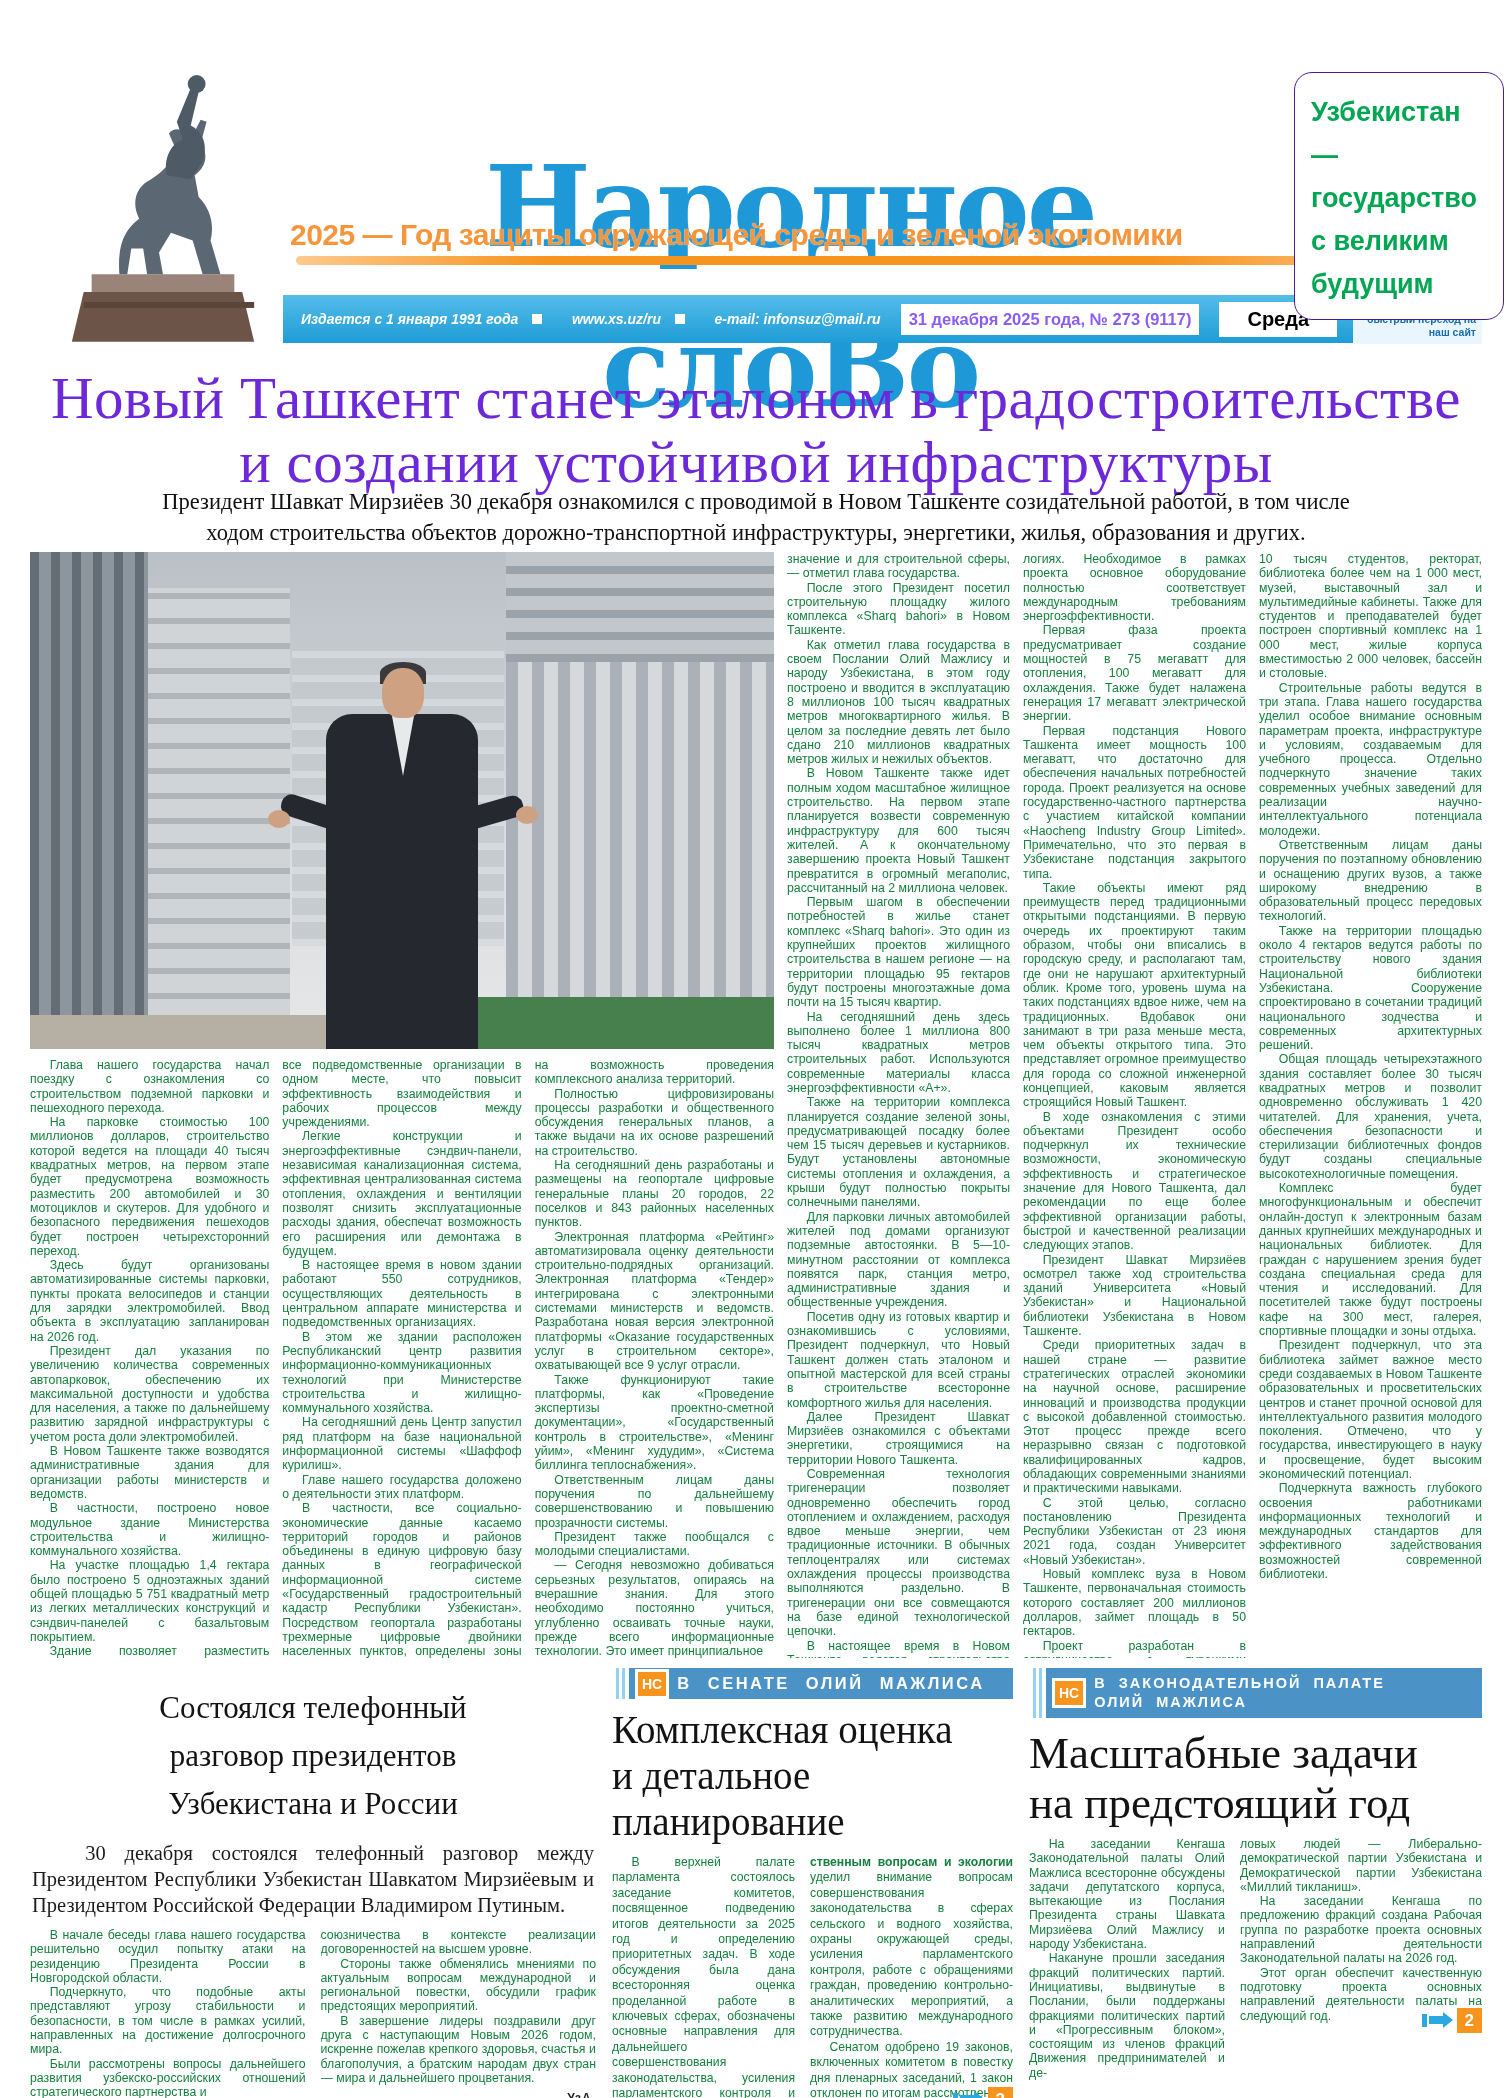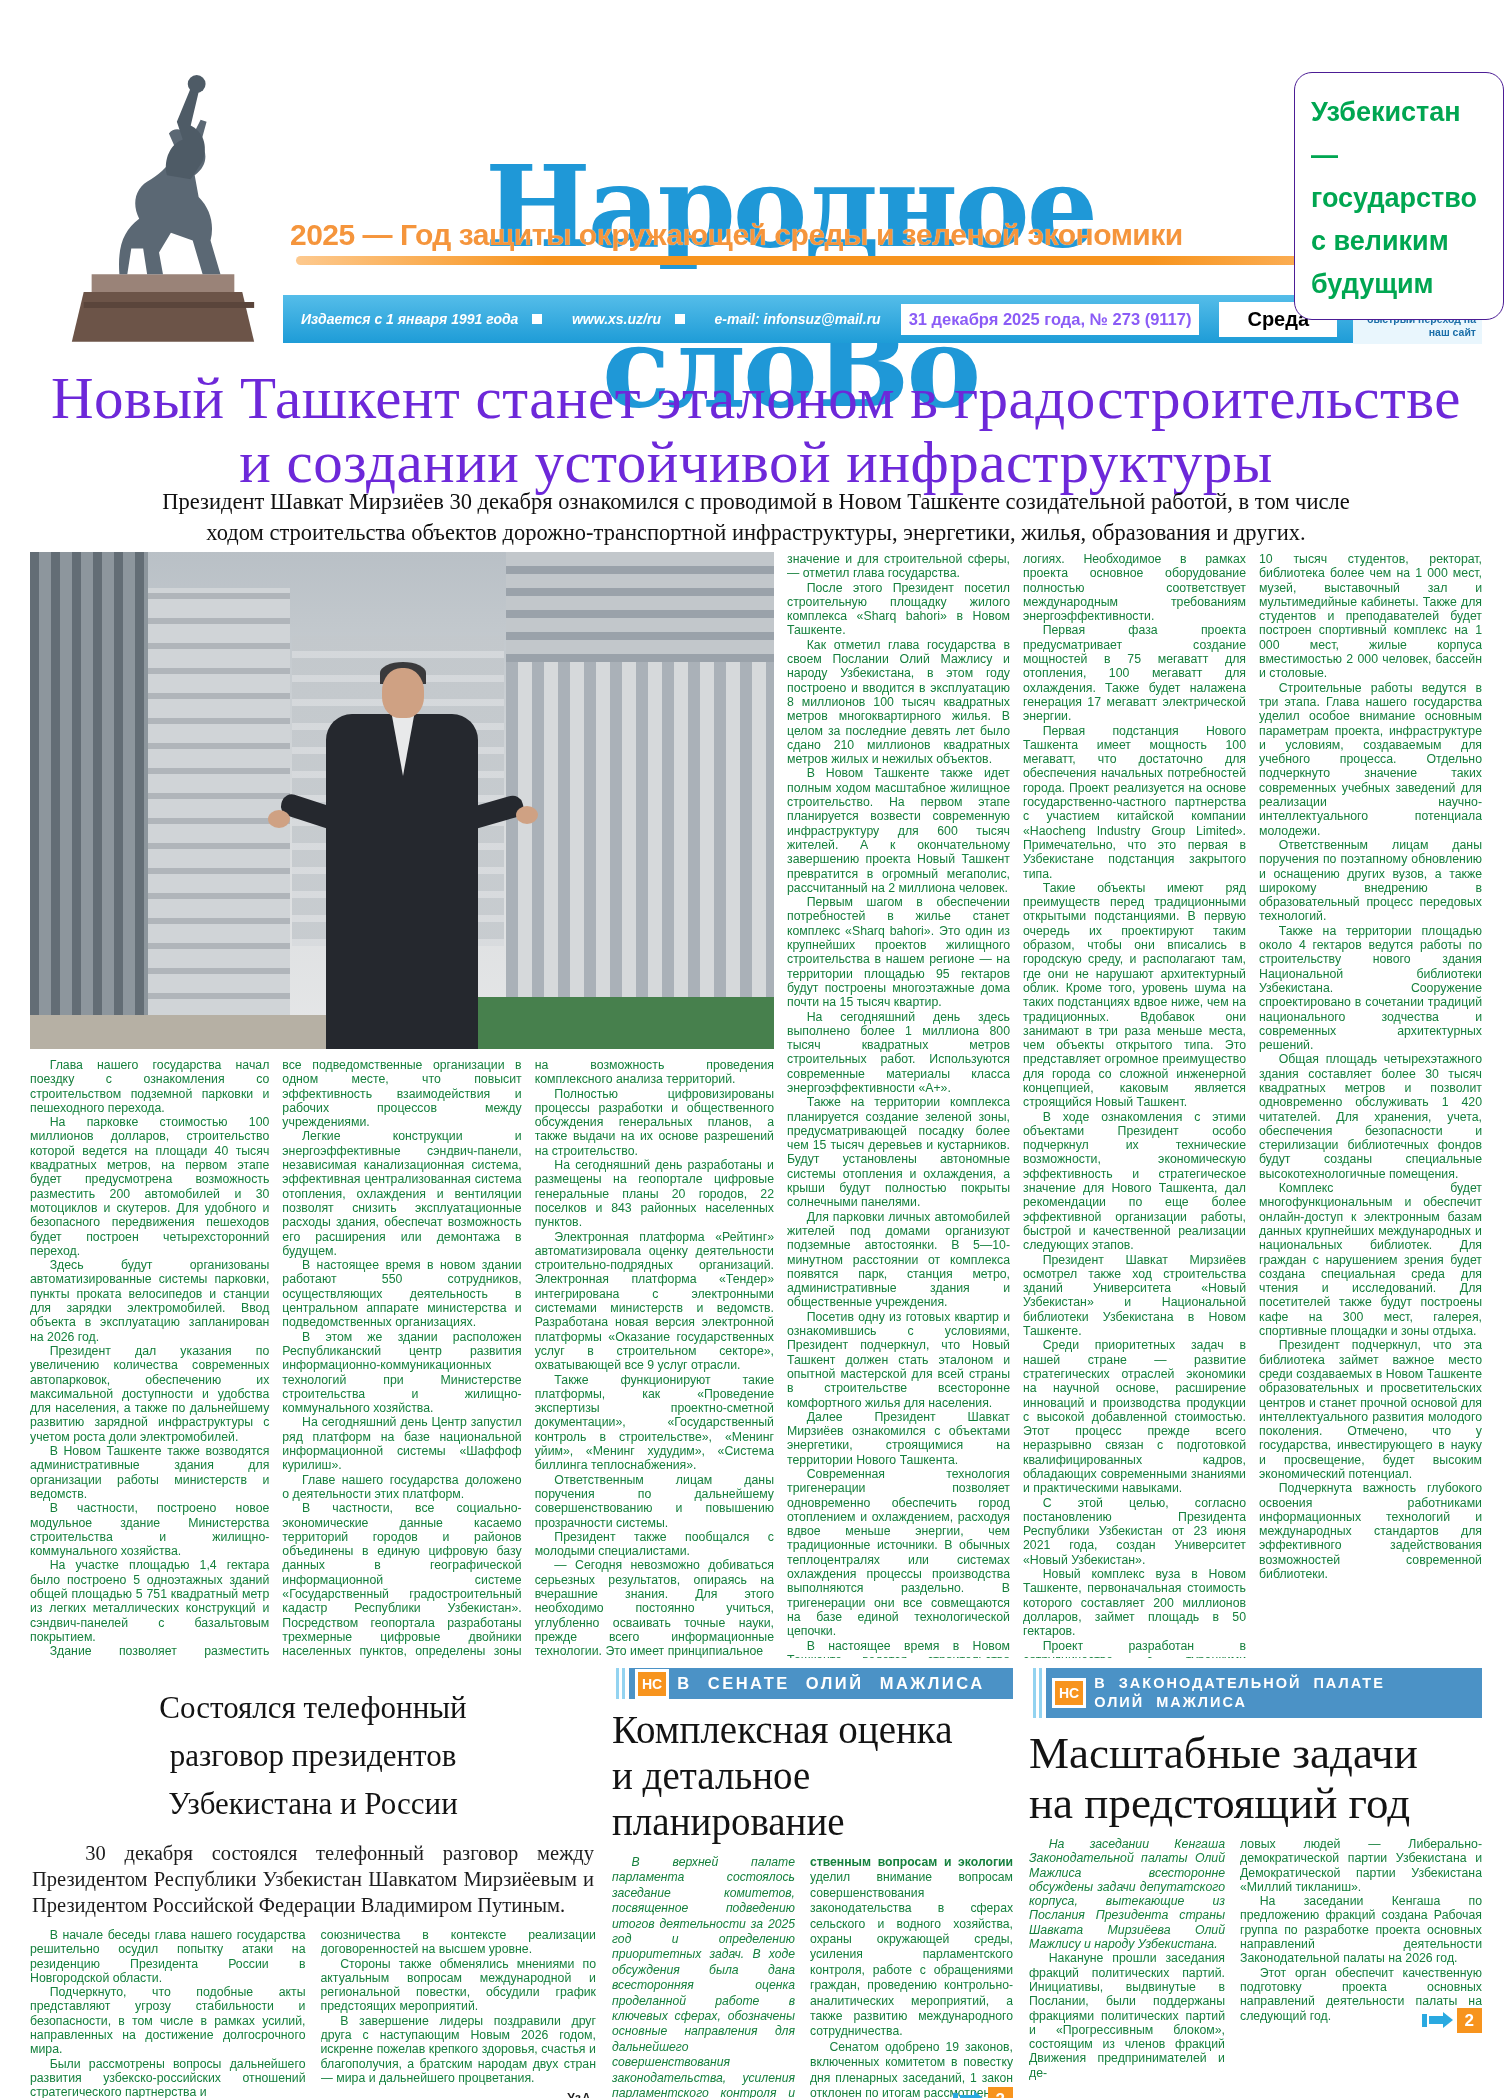--- a/index.html
+++ b/index.html
@@ -70,21 +70,21 @@
   .kicker.two{height:50px;}
   .k-stripes{width:17px;background:linear-gradient(90deg,#fff 0 4px,#93d3f0 4px 7px,#fff 7px 10px,#93d3f0 10px 13px,#fff 13px 17px);}
   .ns{align-self:center;margin:0 8px 0 6px;background:#f7941e;color:#fff;font-weight:700;font-size:14px;line-height:1;
     padding:5px 4px;border:3px solid #fff;}
   .k-text{align-self:center;color:#fff;font-weight:700;font-size:16.5px;letter-spacing:2.5px;word-spacing:9px;}
   .kicker.two .k-text{font-size:14.5px;line-height:19px;letter-spacing:2px;word-spacing:6px;}
   
   .senate{width:401px;flex:none;}
   .senate h3{font-size:39px;line-height:46px;margin:8px 0 10px;}
   .senate .col{font-size:12.2px;line-height:15.4px;}
-  .italic p{font-style:italic;}
+  .italic p{}
   .lead-bold{font-weight:700;}
   
   .legis{flex:1;}
   .legis h3{font-size:45px;line-height:50px;margin:10px 0 9px;}
   .legis .cols2{height:260px;}
   
   .fig-head{position:absolute;left:352px;top:116px;width:42px;height:50px;background:#cfa183;border-radius:46% 46% 42% 42%;}
   .fig-hair{position:absolute;left:350px;top:110px;width:46px;height:22px;background:#3a3a3c;border-radius:50% 50% 0 0;}
   .fig-coat{position:absolute;left:296px;top:162px;width:152px;height:335px;background:#25282e;border-radius:26px 26px 0 0;}
   .fig-shirt{position:absolute;left:362px;top:164px;width:22px;height:60px;background:#e8e9ea;clip-path:polygon(50% 0,100% 0,50% 100%,0 0);}

